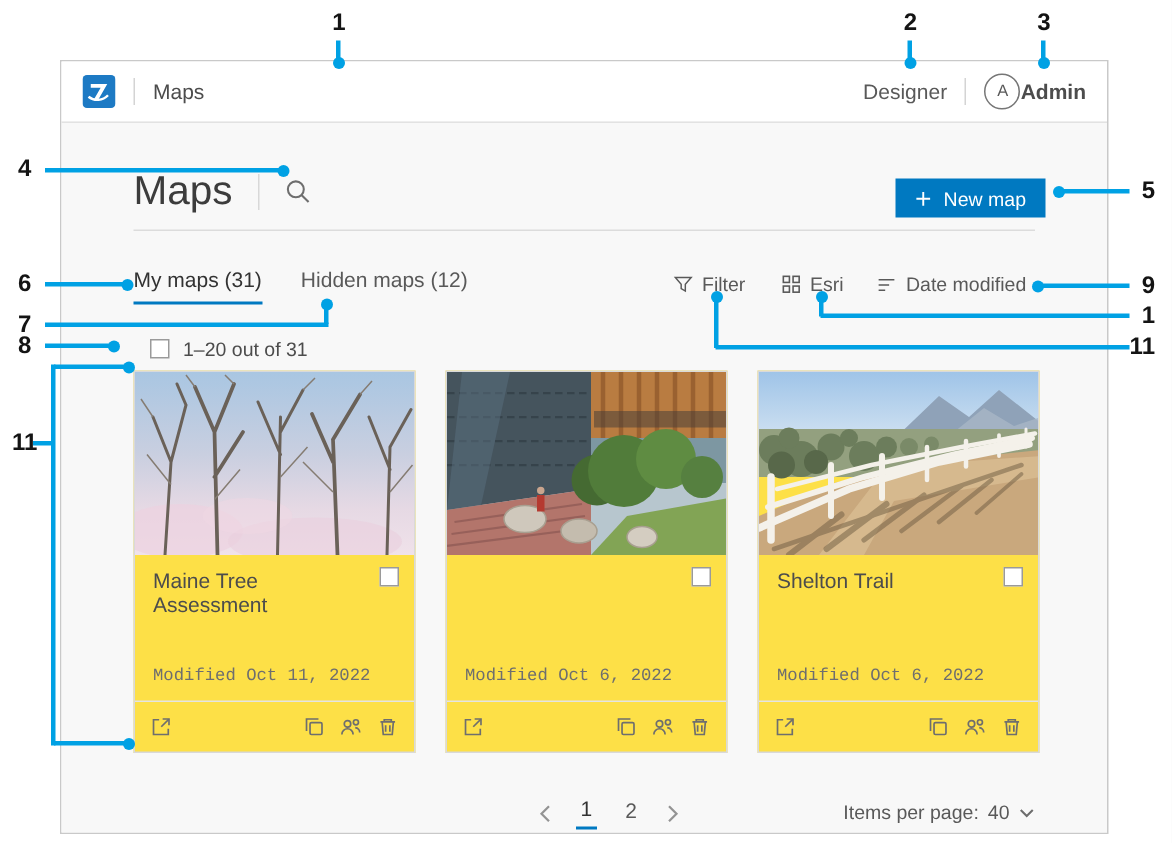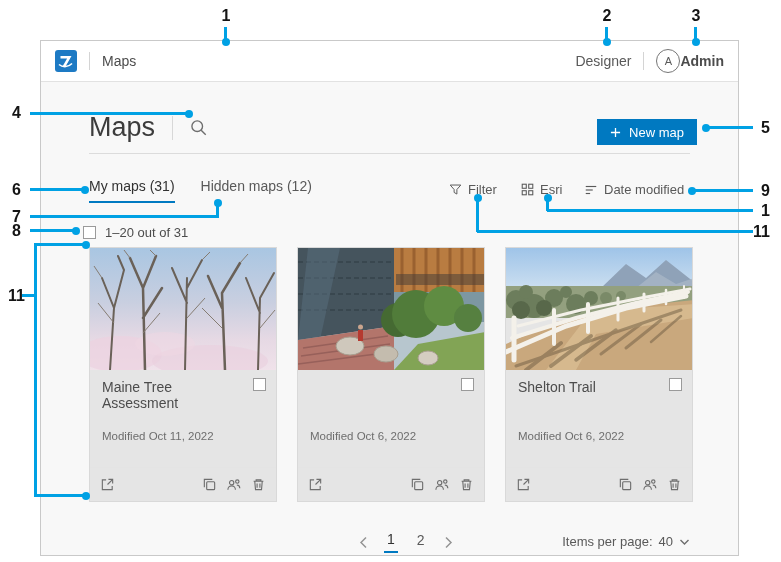--- a/index.html
+++ b/index.html
@@ -35,33 +35,33 @@
 
   .tabs-row { position:absolute; left:48px; top:96px; display:flex; gap:26px; }
   .tab { font-size:14px; padding-bottom:7px; cursor:pointer; }
   .tab.active { color:#323232; border-bottom:2px solid #0079c1; }
   .tab.inactive { color:#595959; }
 
   .ctrl { position:absolute; top:100px; display:flex; align-items:center; gap:6px;
           font-size:13px; color:#595959; cursor:pointer; }
   .ctrl-filter { left:408px; } .ctrl-grid { left:480px; } .ctrl-sort { left:543px; }
 
-  .select-row { position:absolute; left:42px; top:143px; display:flex; align-items:center;
+  .select-row { position:absolute; left:59px; top:143px; display:flex; align-items:center;
                 gap:9px; font-size:13px; color:#4c4c4c; }
   .checkbox { width:13px; height:13px; border:1px solid #9a9a9a; background:#fff; }
 
   .cards { position:absolute; left:48px; top:165px; display:flex; gap:20px; }
-  .card { position:relative; width:188px; height:255px; background:#e5e5e5;
+  .card { position:relative; width:188px; height:255px; background:#fde047;
           border:1px solid #d9d9d9; }
   .thumb { width:100%; height:122px; overflow:hidden; }
   .thumb svg { display:block; }
   .card-title { position:absolute; left:12px; top:131px; width:140px;
                 font-size:14px; color:#4c4c4c; }
   .card-check { position:absolute; right:10px; top:130px; }
-  .card-meta { position:absolute; left:12px; bottom:59px; font-size:11.5px; color:#6e6e6e; }
+  .card-meta { position:absolute; left:12px; bottom:44px; font-size:11.5px; color:#6e6e6e;font-family:Liberation Mono, monospace; }
   .card-footer { position:absolute; left:0; right:0; bottom:0; height:34px;
                  border-top:1px solid #e4e4e4; display:flex; align-items:center; padding:0 10px; }
   .foot-right { margin-left:auto; display:flex; align-items:center; gap:9px; }
   .icon-btn { display:flex; align-items:center; cursor:pointer; }
 
   .pagination { position:absolute; left:318px; top:449px; display:flex; align-items:center;
                 gap:16px; font-size:14px; color:#595959; }
   .page-num { padding:0 3px 4px; cursor:pointer; }
   .page-num.active { color:#323232; border-bottom:2px solid #0079c1; }
 

